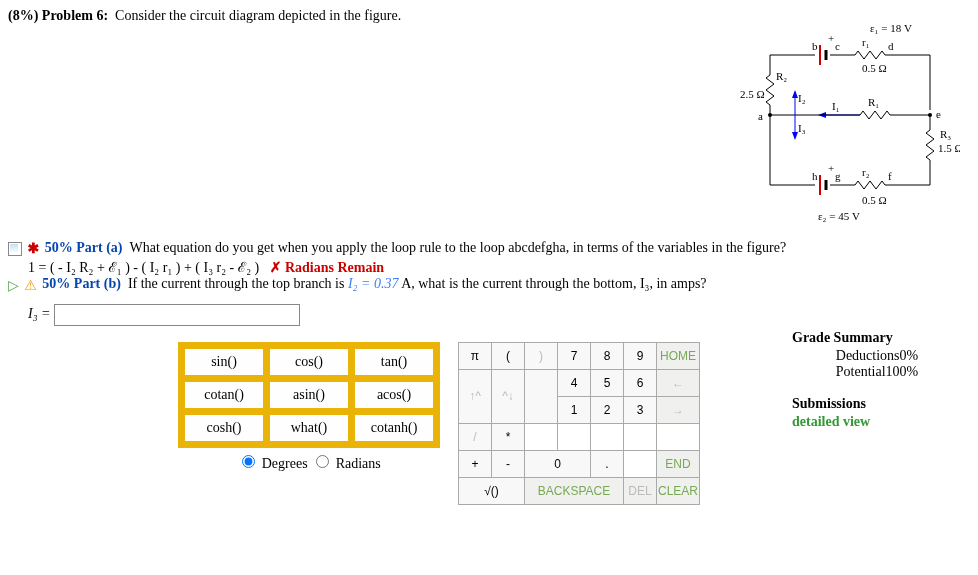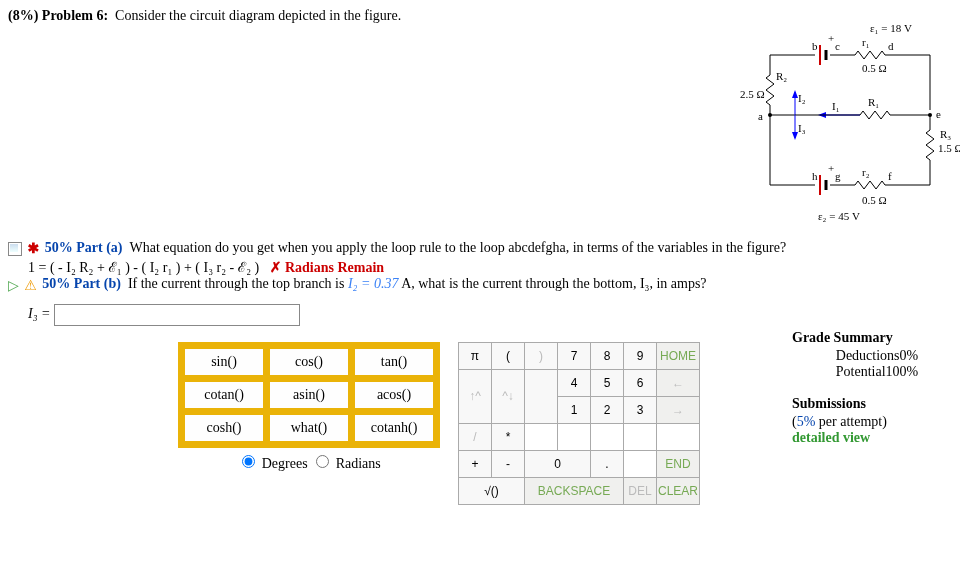--- a/index.html
+++ b/index.html
@@ -223,15 +223,14 @@
   <div class="side-row">
       <span>Deductions</span>
       <span>0%</span>
     </div>
   <div class="side-row">
       <span>Potential</span>
       <span>100%</span>
     </div>
   <br>
   <h4>Submissions</h4>
-  <div>(<span class="link">5%</span> per attempt)</div>
   <div class="detailed">detailed view</div>
 </div>
 
 </body></html>

